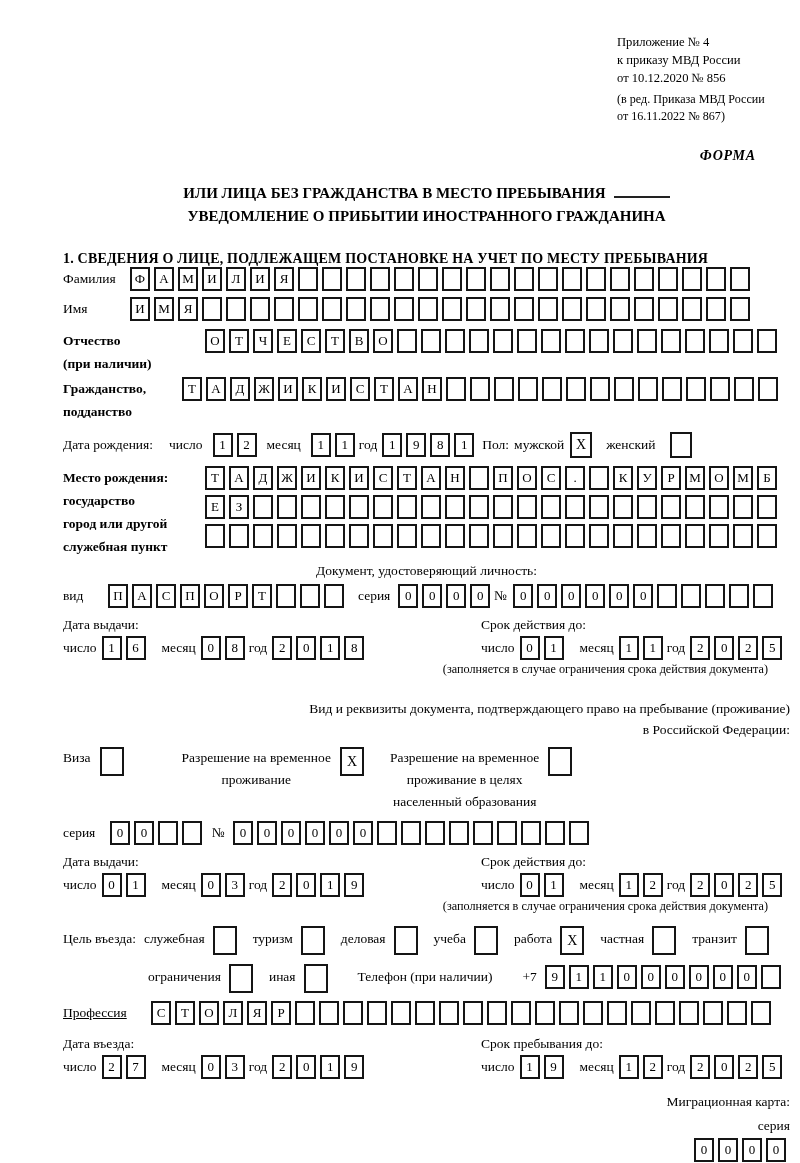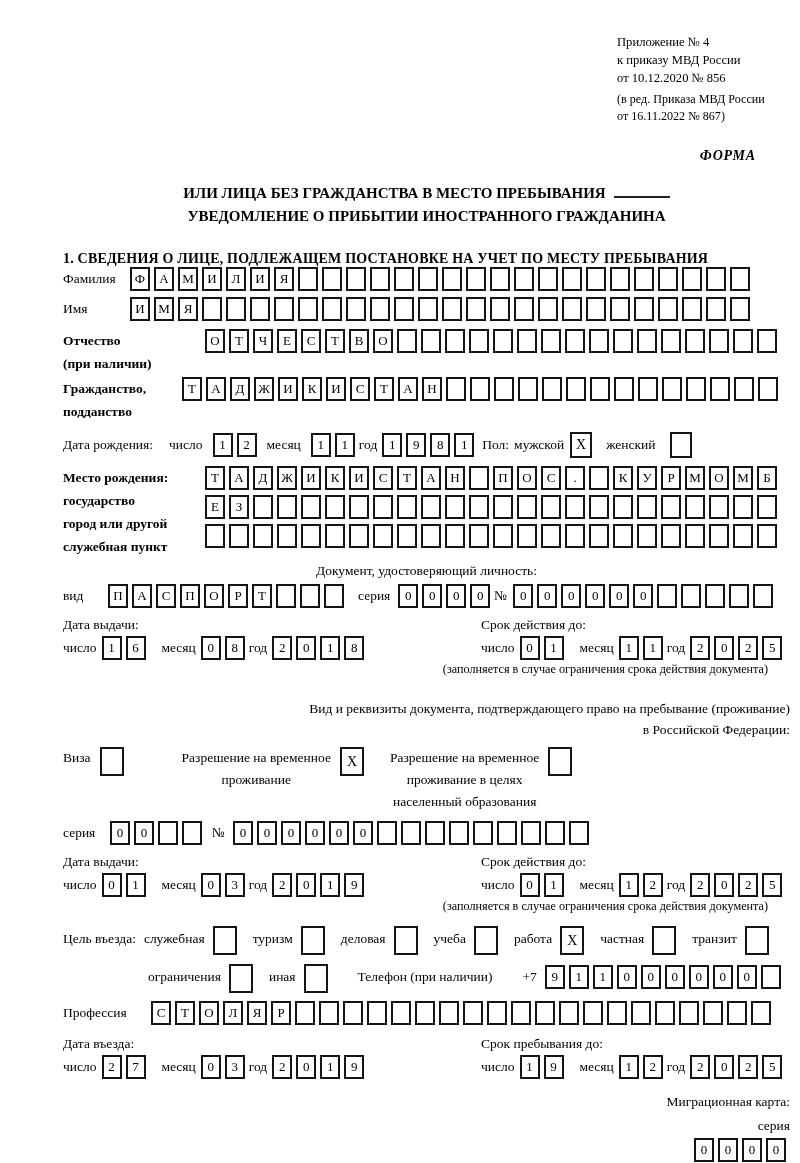--- a/index.html
+++ b/index.html
@@ -577,21 +577,21 @@
         <span class="cbox">0</span>
         <span class="cbox">0</span>
         <span class="cbox">0</span>
         <span class="cbox">0</span>
         <span class="cbox">0</span>
         <span class="cbox"></span>
       </span>
   </div>
 
   <div class="frow" style="margin-top:8px;">
-    <div class="flabel" style="width:88px;">Профессия</div>
+    <div class="flabel" style="width:88px;text-decoration:underline;">Профессия</div>
     <div class="boxes">
         <span class="cbox">С</span>
         <span class="cbox">Т</span>
         <span class="cbox">О</span>
         <span class="cbox">Л</span>
         <span class="cbox">Я</span>
         <span class="cbox">Р</span>
         <span class="cbox"></span>
         <span class="cbox"></span>
         <span class="cbox"></span>

